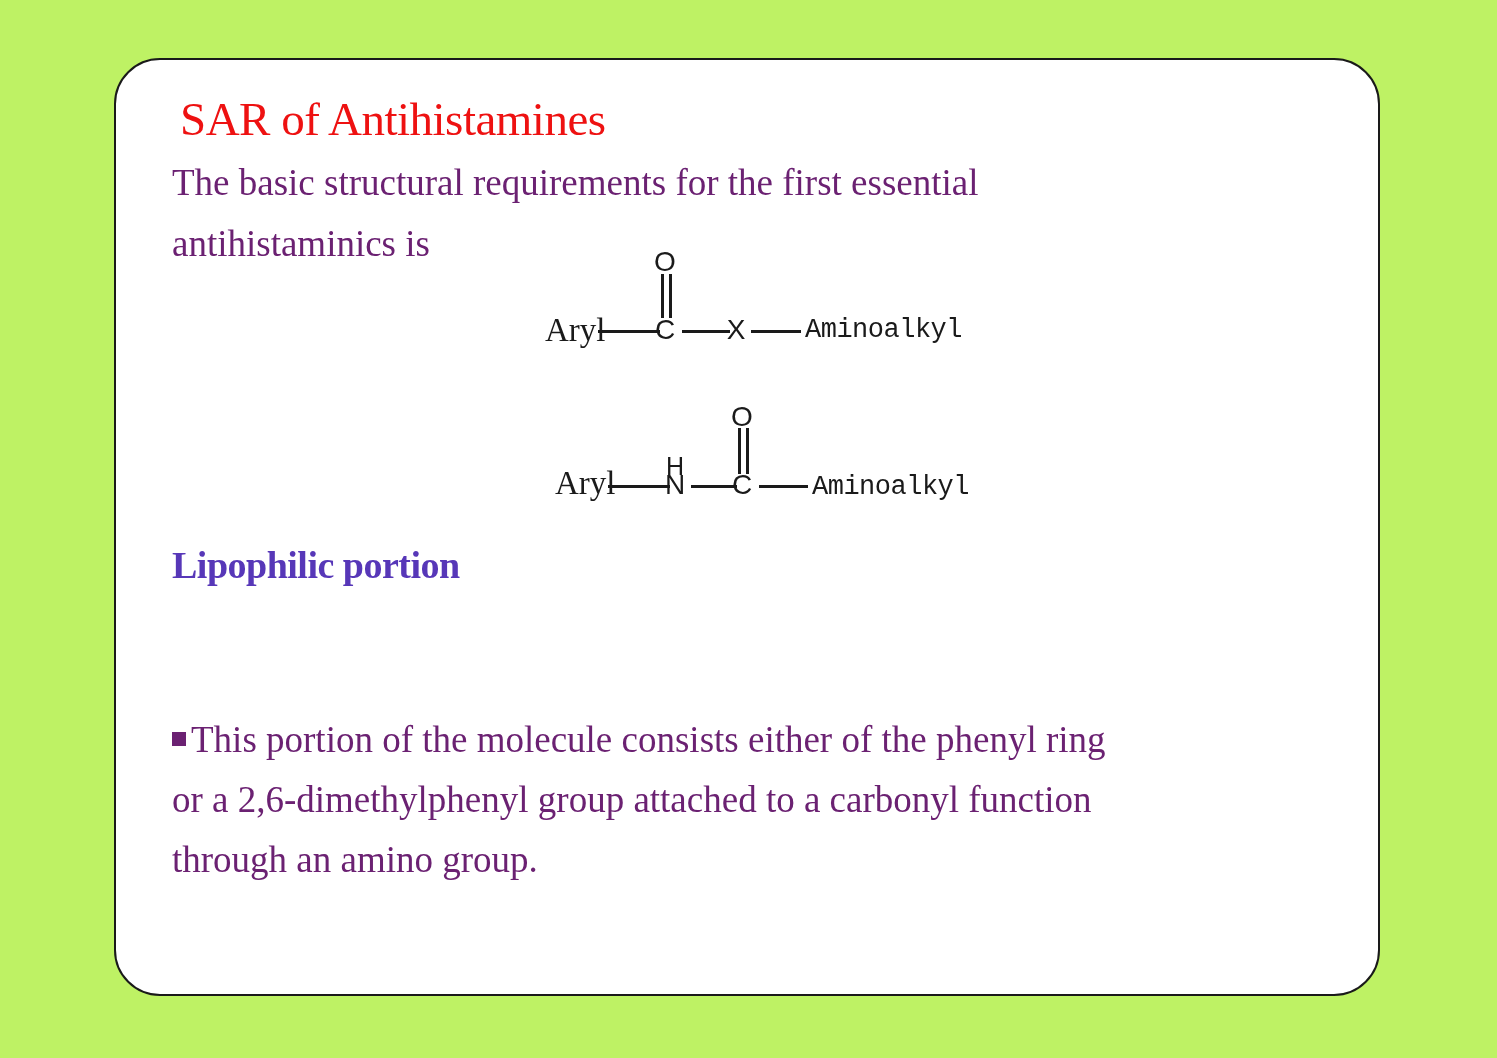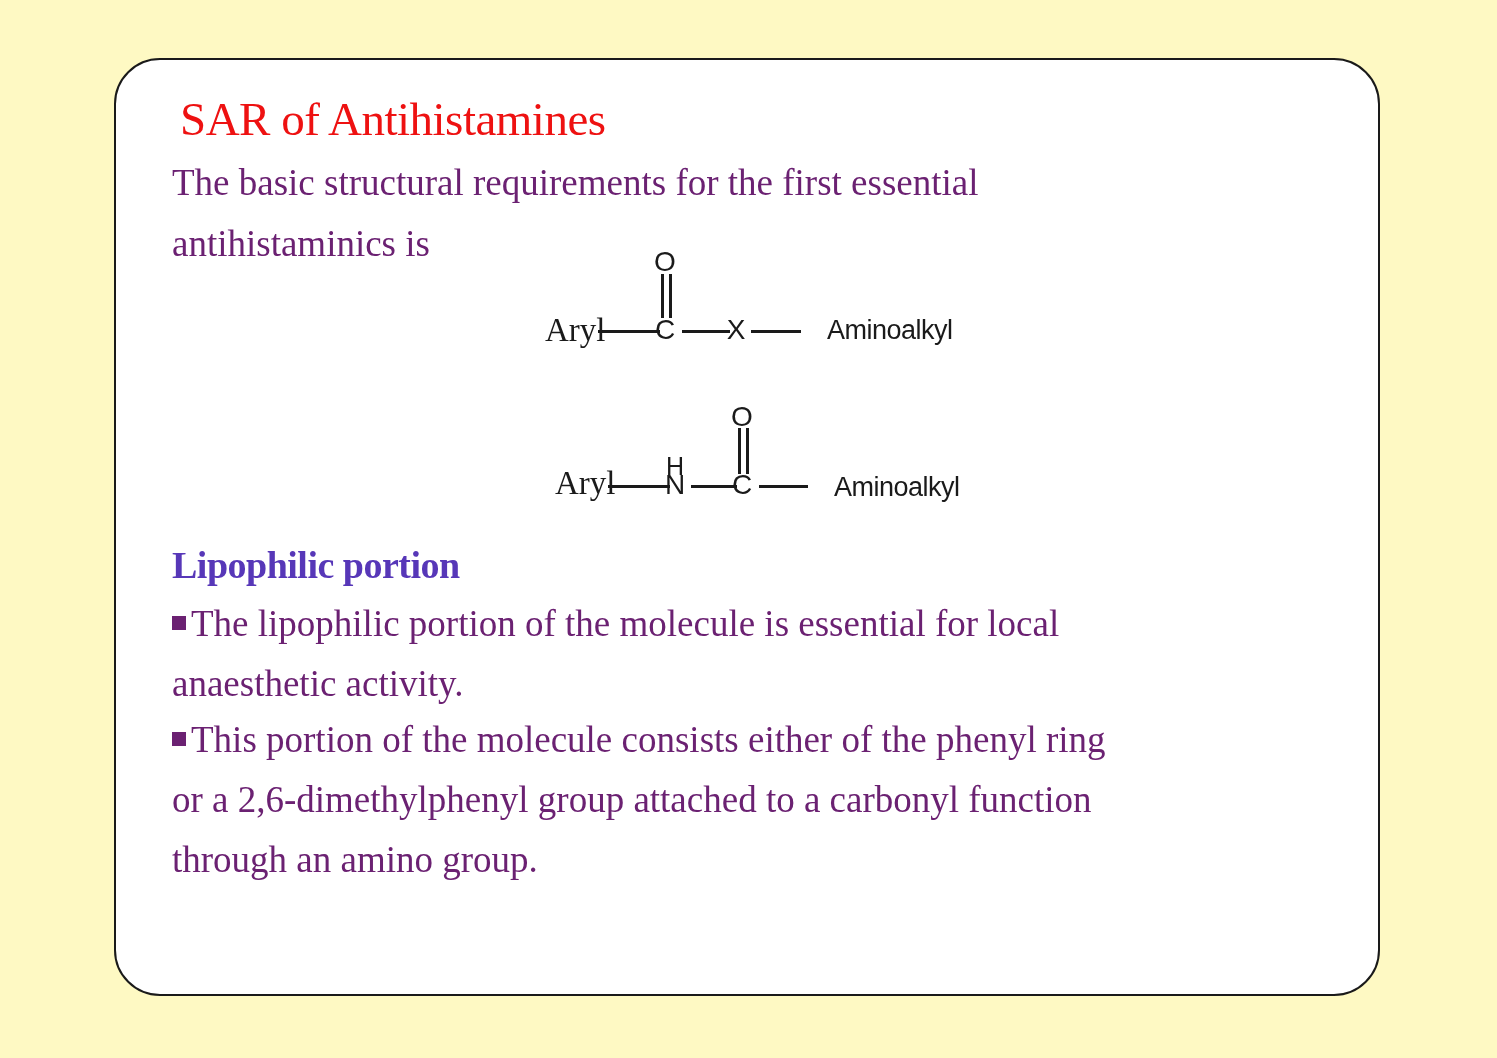--- a/index.html
+++ b/index.html
@@ -1,37 +1,37 @@
 <!DOCTYPE html>
 <html><head>
 <meta charset="utf-8">
 <style>
   html,body{margin:0;padding:0;background:#ffffff;}
-  .canvas{position:relative;width:1497px;height:1058px;background:#fef9c3;overflow:hidden;
+  .canvas{position:relative;width:1497px;height:1058px;background:#bef264;overflow:hidden;
           font-family:"Liberation Serif", serif;}
   .panel{position:absolute;left:114px;top:58px;width:1262px;height:934px;
          border:2px solid #1a1a1a;border-radius:46px;background:#ffffff;}
   .title{position:absolute;left:180px;top:93px;font-size:47px;line-height:52px;
          color:#ee1111;letter-spacing:-0.5px;white-space:nowrap;}
   .intro{position:absolute;left:172px;top:152px;width:1190px;font-size:37px;line-height:61px;
          color:#6b2172;white-space:pre-line;}
   .heading{position:absolute;left:172px;top:538px;font-size:38px;line-height:55px;font-weight:bold;
            color:#5737b8;letter-spacing:-0.5px;white-space:nowrap;}
   .bullet{position:absolute;left:172px;width:1195px;font-size:37px;line-height:60px;
           color:#6b2172;white-space:pre-line;}
   .bullet.b1{top:594px;}
   .bullet.b2{top:710px;}
   .sq{display:inline-block;width:14px;height:14px;background:#6b2172;margin-right:5px;vertical-align:6px;}
   
   .struct{position:absolute;width:400px;height:105px;color:#1a1a1a;}
   .struct.s1{left:545px;top:250px;}
   .struct.s2{left:555px;top:405px;}
   .struct span{position:absolute;display:block;}
   .lab-serif{font-family:"Liberation Serif", serif;font-size:33px;line-height:33px;}
-  .lab-sans{font-family:Liberation Sans, sans-serif;font-size:27px;line-height:27px;letter-spacing:-0.5px;margin-left:22px;}
+  .lab-sans{font-family:Liberation Mono, monospace;font-size:27px;line-height:27px;letter-spacing:-0.5px;}
   .atom{font-family:"Liberation Sans", sans-serif;font-size:28px;line-height:28px;text-align:center;}
   .bond{position:absolute;height:3px;background:#1a1a1a;}
   .dbond{position:absolute;width:5px;border-left:3px solid #1a1a1a;border-right:3px solid #1a1a1a;}
   
   .s1 .aryl{left:0;top:64px;}
   .s1 .bondA{left:53px;top:80px;width:62px;}
   .s1 .oAtom{left:105px;top:-2px;width:30px;}
   .s1 .dB{left:116px;top:24px;height:44px;}
   .s1 .cAtom{left:105px;top:66px;width:30px;}
   .s1 .bondB{left:137px;top:80px;width:48px;}
@@ -81,19 +81,17 @@
     <span class="bond bondB"></span>
     <span class="atom oAtom">O</span>
     <span class="dbond dB"></span>
     <span class="atom cAtom">C</span>
     <span class="bond bondC"></span>
     <span class="lab-sans amino">Aminoalkyl</span>
   </div>
 
   <div class="heading">Lipophilic portion</div>
 
-  <div class="bullet b1"><span class="sq" style="position:static"></span><span style="position:static;display:inline">The lipophilic portion of the molecule is essential for local
-anaesthetic activity.</span></div>
 
   <div class="bullet b2"><span class="sq" style="position:static"></span><span style="position:static;display:inline">This portion of the molecule consists either of the phenyl ring
 or a 2,6-dimethylphenyl group attached to a carbonyl function
 through an amino group.</span></div>
 </div>
 
 </body></html>

